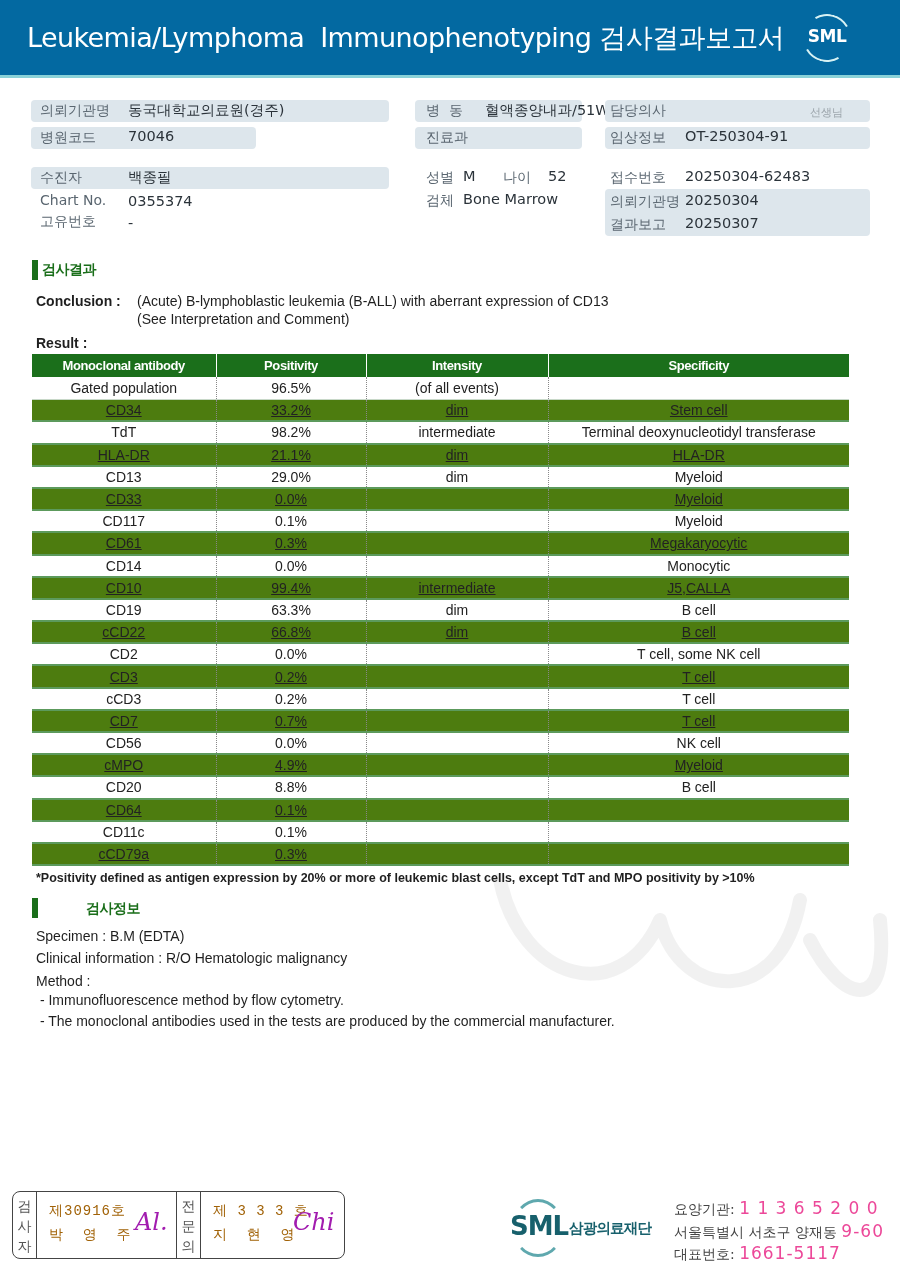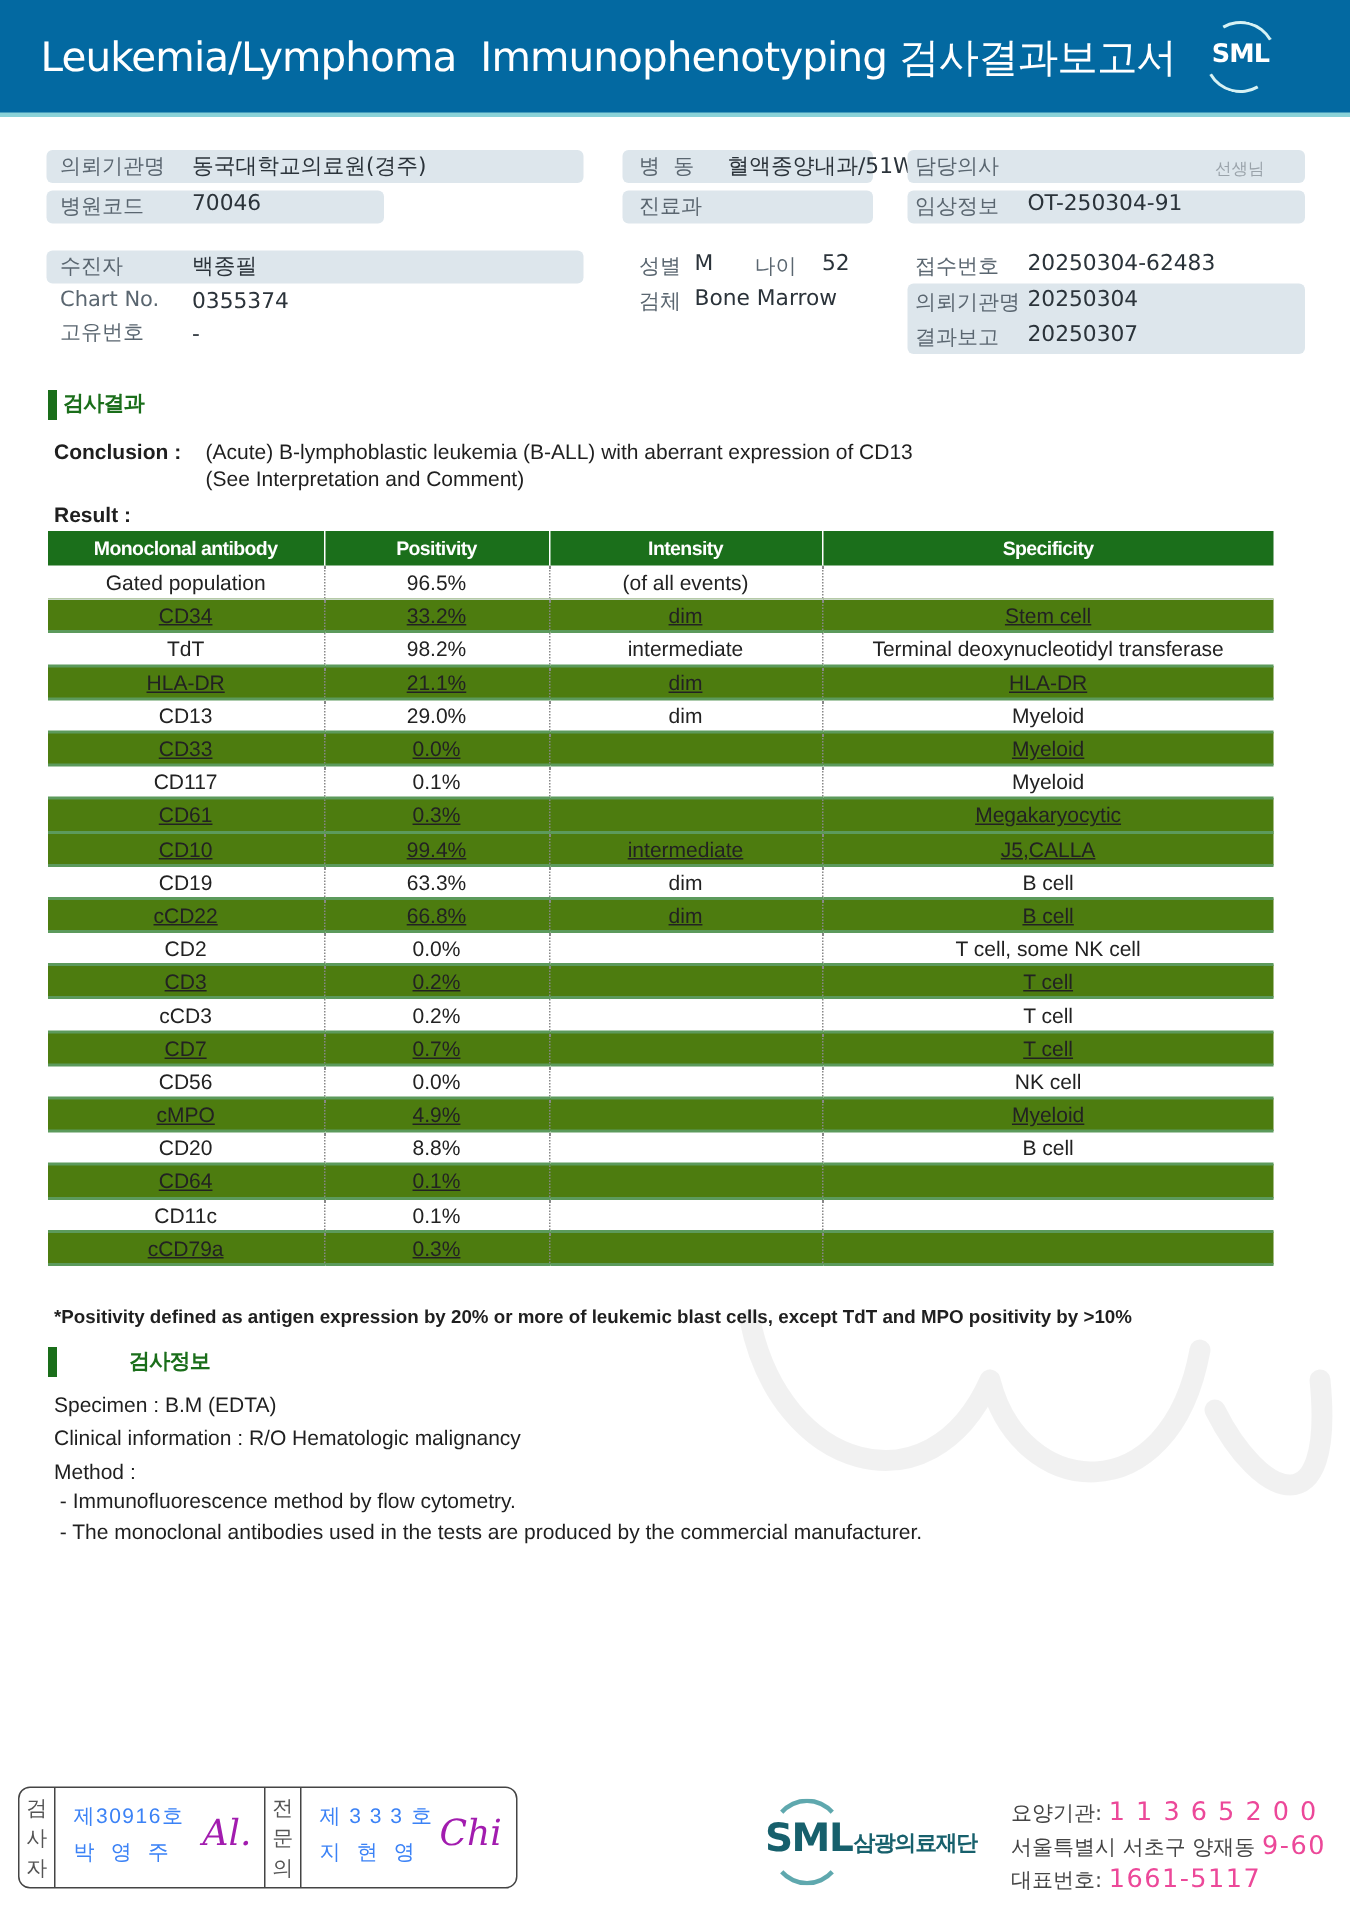--- a/index.html
+++ b/index.html
@@ -29,21 +29,21 @@
   table.result td:last-child { border-right: none; }
   table.result tr.shade td { background: #4d7c0f; text-decoration: underline; }
   table.result tr:first-child td { border-bottom: 1px solid #c8d8c8; }
 
   .watermark { position: absolute; left: 480px; top: 860px; width: 420px; height: 200px; opacity: 0.05; pointer-events: none; }
 
   .sign-box { position: absolute; left: 12px; top: 1191px; width: 333px; height: 68px; border: 1.5px solid #444; border-radius: 8px; display: flex; }
   .sign-box .v { width: 24px; border-right: 1.5px solid #444; font-family: "DejaVu Sans", sans-serif; font-size: 14px; color: #555; text-align: center; line-height: 20px; padding-top: 4px; }
   .sign-box .cell { position: relative; flex: 1; border-right: 1.5px solid #444; }
   .sign-box .cell:last-child { border-right: none; }
-  .sign-box .line { position: absolute; left: 12px; font-family: Liberation Sans, sans-serif; font-size: 14px; color: #3b82f6; letter-spacing: 1px; white-space: pre; }
+  .sign-box .line { position: absolute; left: 12px; font-family: Liberation Mono, monospace; font-size: 14px; color: #a16207; letter-spacing: 1px; white-space: pre; }
   .sign-box .sig { position: absolute; font-family: "DejaVu Serif", serif; font-style: italic; font-size: 24px; color: #a21caf; }
 
   .footer-logo { position: absolute; left: 510px; top: 1199px; width: 150px; height: 58px; }
   .footer-logo .arc { position: absolute; left: 2px; top: 0; width: 52px; height: 58px; border: 3px solid #2a8c93; border-radius: 50%; border-left-color: transparent; border-right-color: transparent; opacity: 0.75; }
   .footer-logo .sml { position: absolute; left: 0; top: 12px; font-family: "DejaVu Sans", sans-serif; font-weight: bold; font-size: 26px; color: #17606c; letter-spacing: -1px; }
   .footer-logo .kor { position: absolute; left: 59px; top: 20px; font-family: "DejaVu Sans", sans-serif; font-weight: bold; font-size: 14.5px; color: #17606c; letter-spacing: -0.8px; white-space: nowrap; }
   .footer-info { position: absolute; left: 674px; font-family: "DejaVu Sans", sans-serif; font-size: 14px; color: #444; white-space: nowrap; }
   .footer-info b { font-weight: normal; font-size: 17px; color: #ec4899; letter-spacing: 1px; }
 </style>
 </head>
@@ -165,20 +165,26 @@
         <td>CD117</td>
         <td>0.1%</td>
         <td></td>
         <td>Myeloid</td>
       </tr>
       <tr class="shade">
         <td>CD61</td>
         <td>0.3%</td>
         <td></td>
         <td>Megakaryocytic</td>
+      </tr>
+      <tr>
+        <td>CD14</td>
+        <td>0.0%</td>
+        <td></td>
+        <td>Monocytic</td>
       </tr>
       <tr class="shade">
         <td>CD10</td>
         <td>99.4%</td>
         <td>intermediate</td>
         <td>J5,CALLA</td>
       </tr>
       <tr>
         <td>CD19</td>
         <td>63.3%</td>

